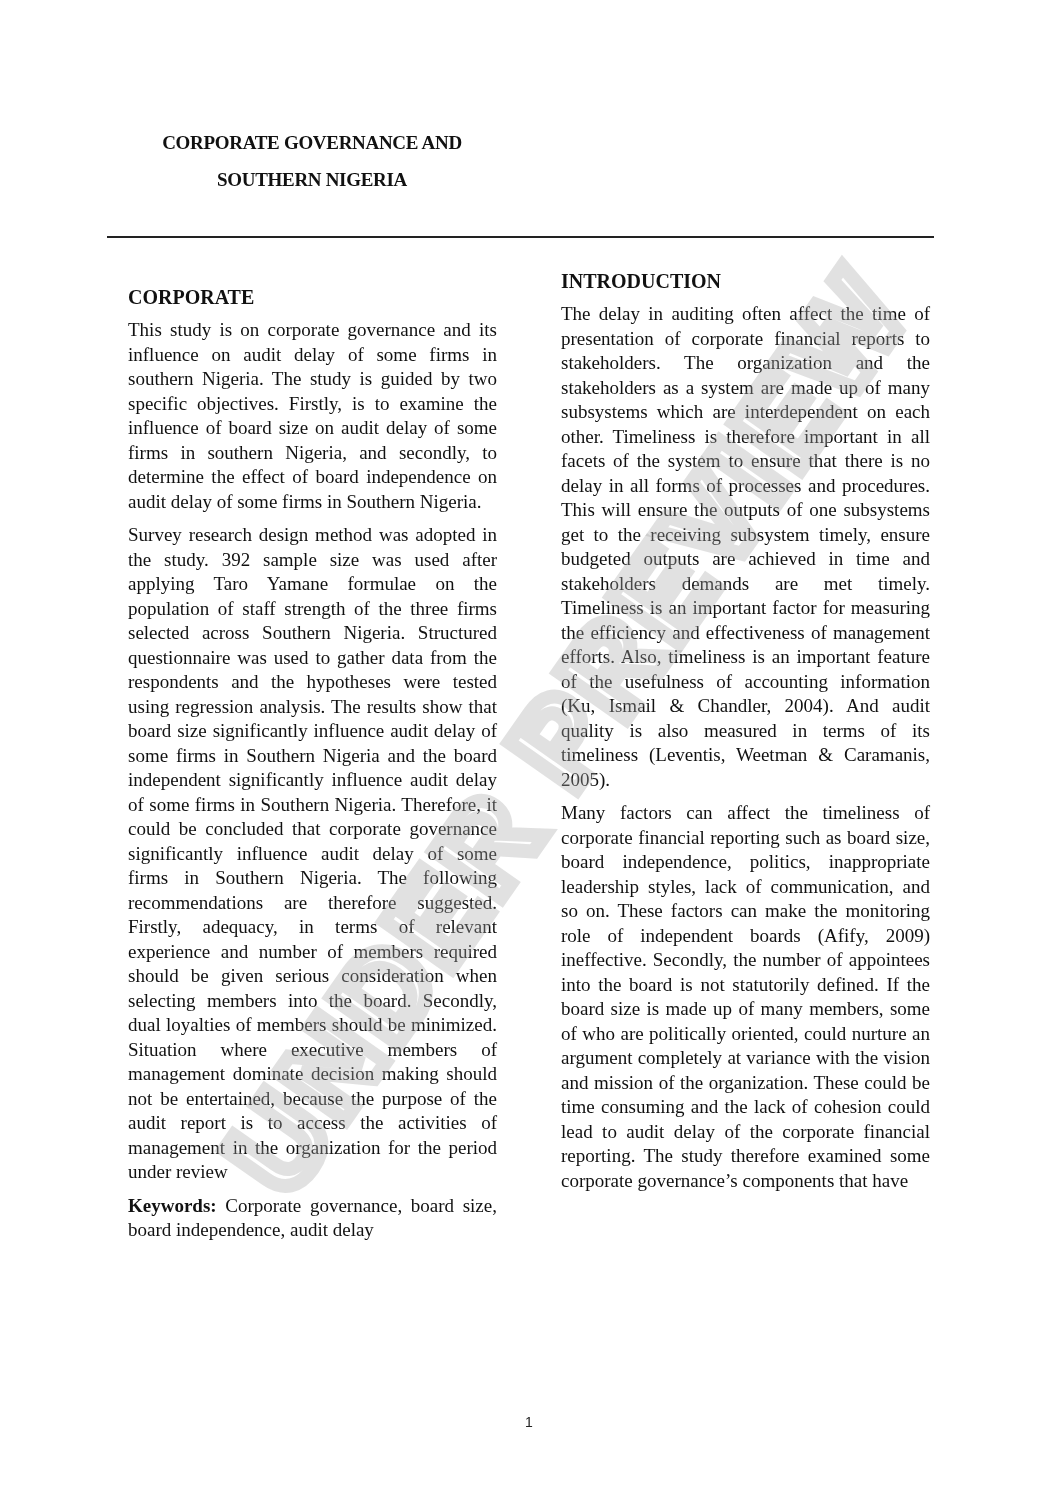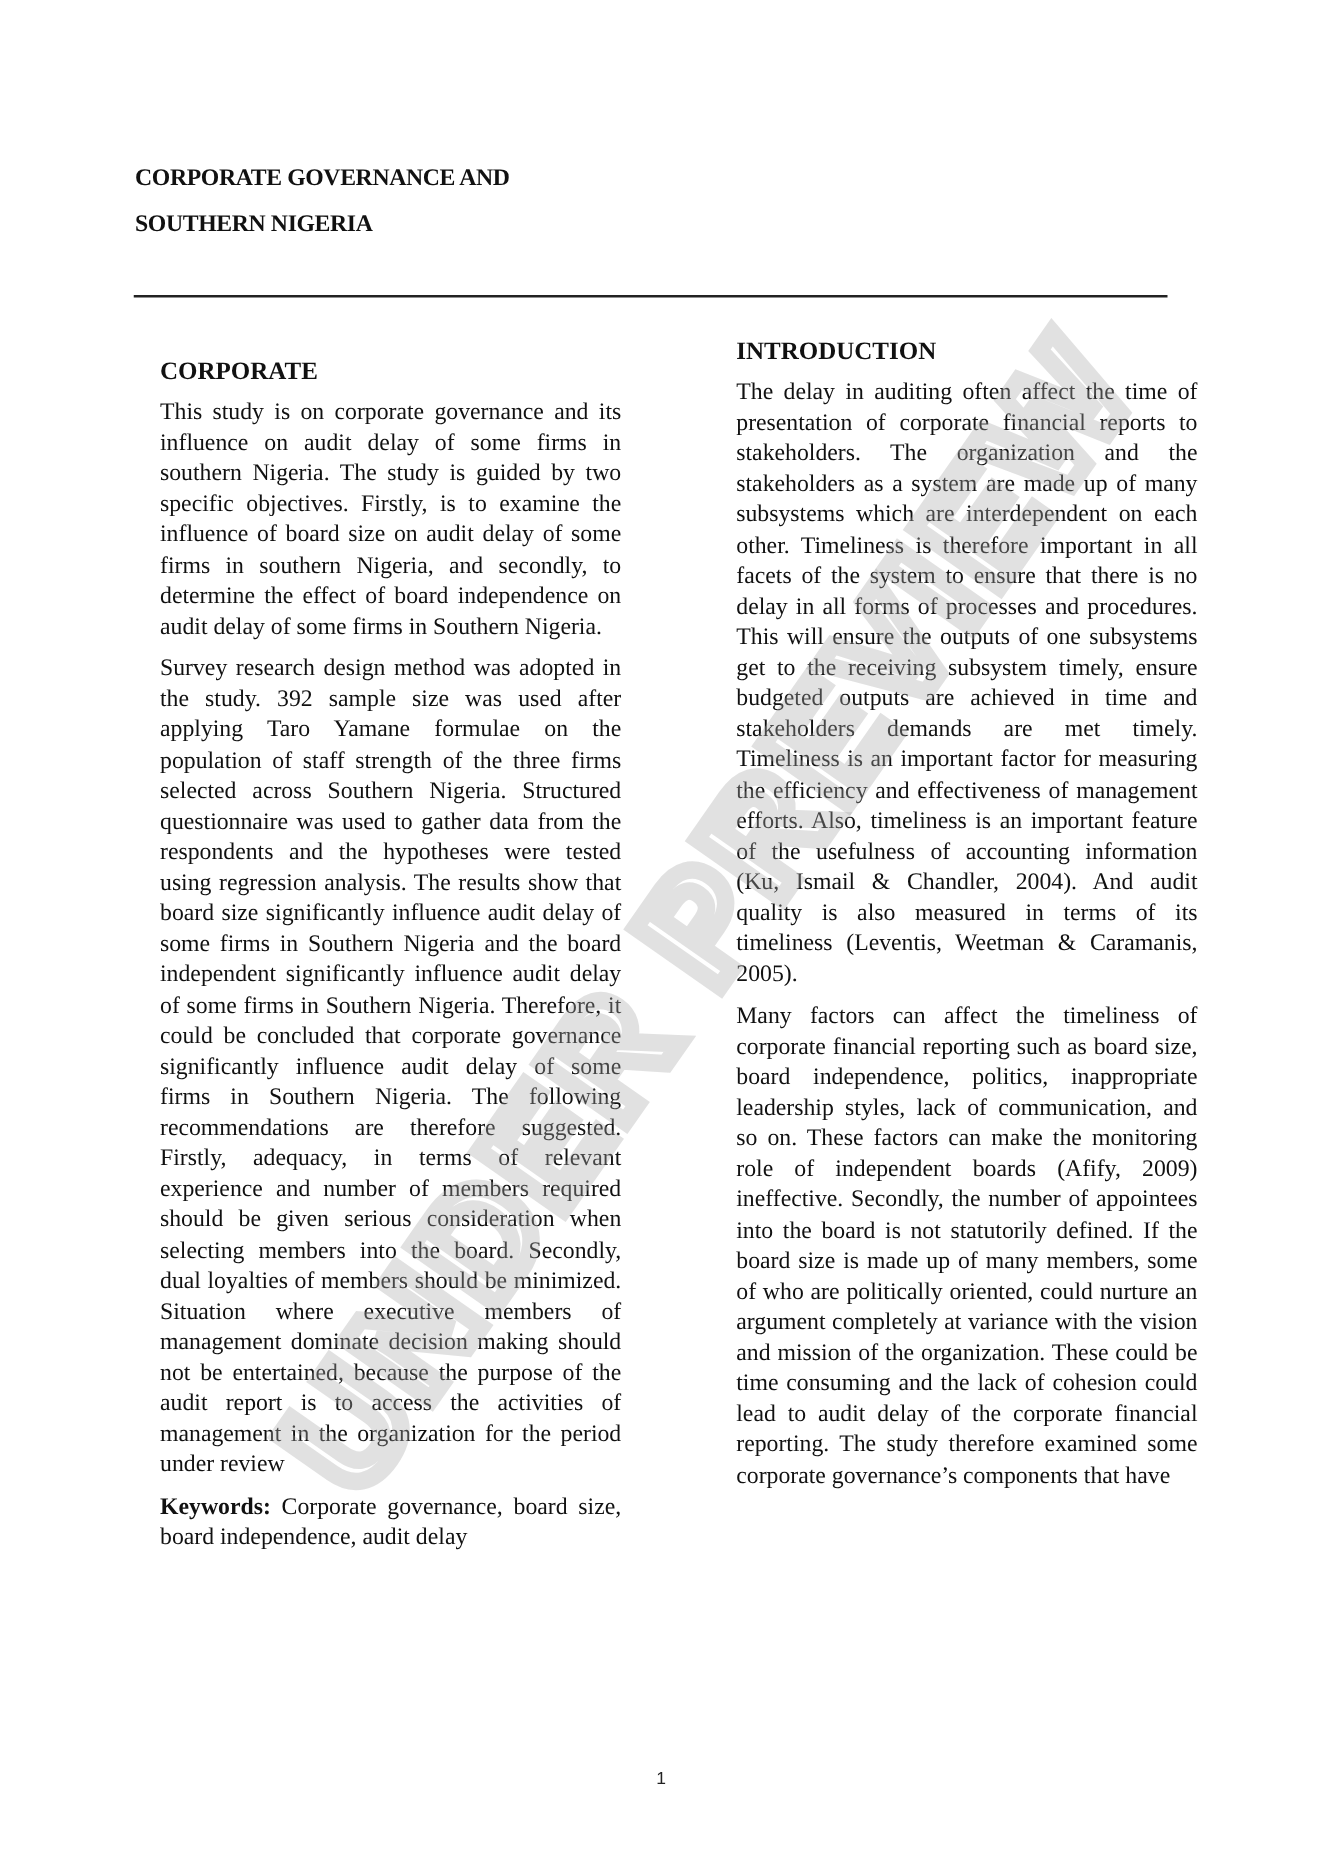--- a/index.html
+++ b/index.html
@@ -19,21 +19,21 @@
       position: absolute;
       left: 0; top: 0;
       width: 1058px;
       height: 1497px;
     }
     .title-block {
       position: absolute;
       left: 108px;
       top: 124px;
       width: 408px;
-      text-align: left;
+      text-align: center;
     }
     .title-line {
       font-family: "Liberation Serif", serif;
       font-weight: bold;
       font-size: 19px;
       line-height: 37px;
       letter-spacing: -0.3px;
       display: block;
       white-space: nowrap;
     }
@@ -43,21 +43,21 @@
       top: 236px;
       width: 827px;
       height: 2px;
       background: #222222;
     }
     .col {
       position: absolute;
       width: 369px;
     }
     .col-left { left: 128px; top: 284px; }
-    .col-right { left: 561px; top: 268px; margin-left: 28px; }
+    .col-right { left: 561px; top: 268px; }
     .heading {
       font-weight: bold;
       font-size: 20px;
       line-height: 26px;
       margin: 0 0 8px 0;
     }
     .para {
       font-size: 19px;
       line-height: 24.5px;
       text-align: justify;

